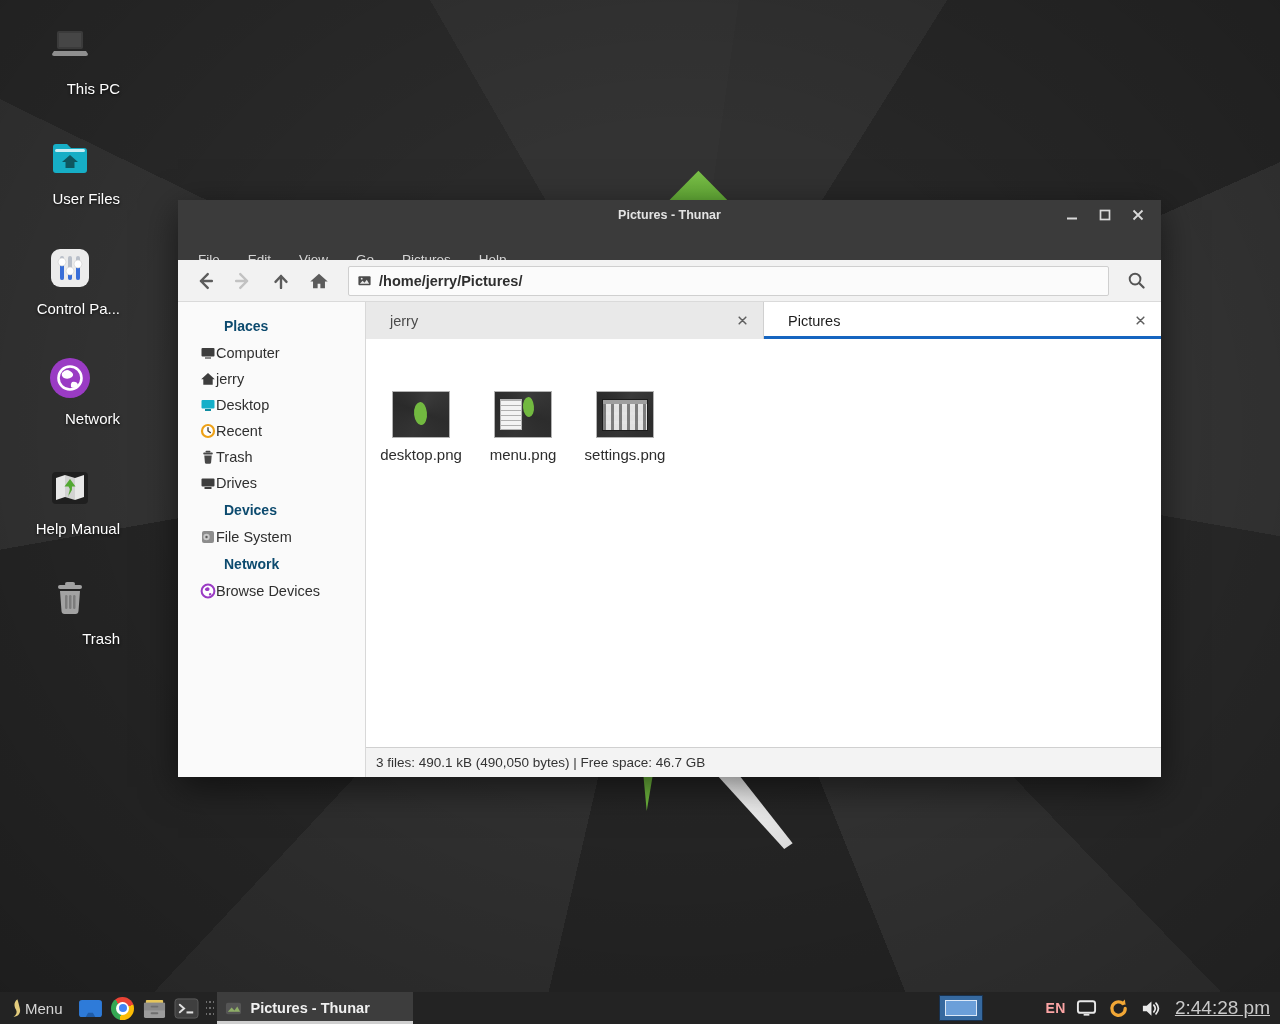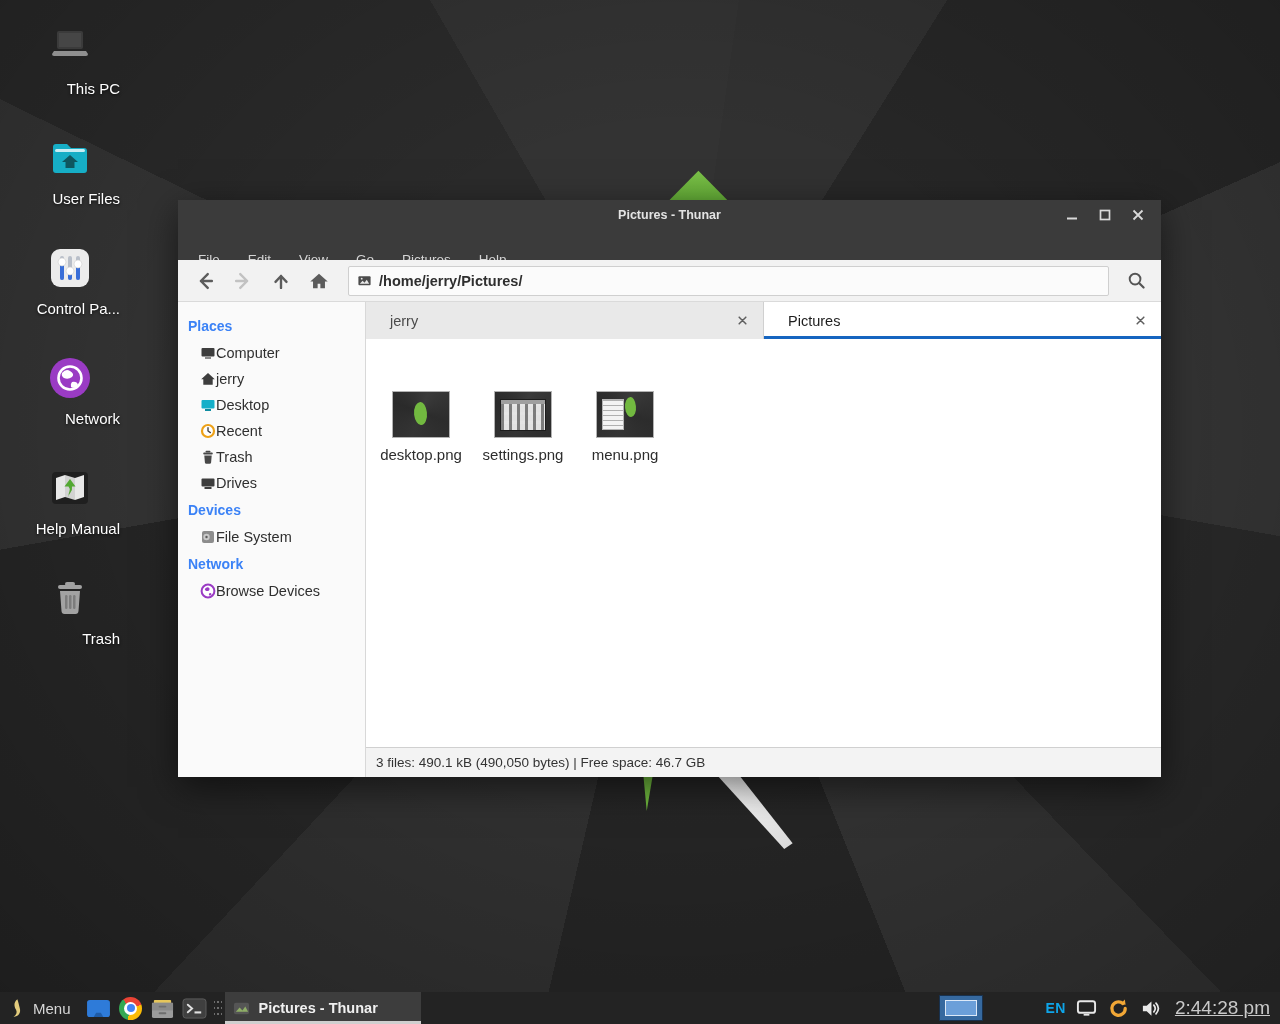--- a/index.html
+++ b/index.html
@@ -37,21 +37,21 @@
   .menubar span { padding:0 14px; font-size:13.5px; color:#d4d4d4; line-height:30px;margin-top:29px; }
   .toolbar { height:42px; background:#f2f2f2; border-bottom:1px solid #dadada; display:flex; align-items:center; padding:0 8px; flex:0 0 42px; }
   .navbtn { width:38px; height:32px; display:flex; align-items:center; justify-content:center; border-radius:3px; }
   .pathbar { flex:1; height:30px; margin:0 10px 0 10px; background:#fbfbfb; border:1px solid #cfcfcf; border-radius:2px;
     display:flex; align-items:center; padding:0 8px; gap:7px; }
   .pathbar .ptext { font-size:14.5px; color:#2f2f2f;font-weight:bold; }
   .searchbtn { width:34px; height:32px; display:flex; align-items:center; justify-content:center; }
 
   .body { flex:1; display:flex; min-height:0; }
   .sidebar { width:188px; background:#fafafa; border-right:1px solid #d8d8d8; padding-top:10px; overflow:hidden; }
-  .side-head { font-size:14px; font-weight:bold; color:#3b82f6; padding:6px 0 6px 10px; }
+  .side-head { font-size:14px; font-weight:bold; color:#0c4a6e; padding:6px 0 6px 10px;margin-left:36px; }
   .side-item { display:flex; align-items:center; gap:0; height:26px; padding-left:22px; font-size:14.5px; color:#2f2f2f; }
   .side-item .si { width:16px; height:16px; flex:0 0 16px; }
 
   .main { flex:1; display:flex; flex-direction:column; min-width:0; }
   .tabbar { height:37px; display:flex; background:#e2e2e2; flex:0 0 37px; }
   .tab { flex:1; display:flex; align-items:center; padding:0 12px 0 24px; font-size:14.5px; color:#4a4a4a; background:#e9e9e9; border-right:1px solid #d0d0d0; }
   .tab .tlabel { flex:1; text-align:left; }
   .tab.active { background:#ffffff; color:#1d1d1d; box-shadow:inset 0 -3px 0 #1665c0; border-right:none; }
   .tabclose { width:18px; height:18px; display:flex; align-items:center; justify-content:center; }
 
@@ -69,36 +69,36 @@
       repeating-linear-gradient(90deg, rgba(70,70,70,.65) 0 3px, transparent 3px 8px),
       repeating-linear-gradient(180deg, transparent 0 3px, rgba(230,230,230,.9) 3px 6px, transparent 6px 9px); }
   .thumb.settings .inner::before { content:""; position:absolute; left:0; right:0; top:0; height:4px; background:#9f9f9f; }
   .fname { margin-top:9px; font-size:15px; color:#2d2d2d; }
 
   .statusbar { height:30px; background:#f3f3f3; border-top:1px solid #d0d0d0; display:flex; align-items:center; padding-left:10px;
     font-size:13.5px; color:#333; flex:0 0 30px; }
 
   
   .panel { position:absolute; left:0; bottom:0; width:1280px; height:32px; background:#232323; display:flex; align-items:center; z-index:10; }
-  .menu-btn { display:flex; align-items:center; gap:8px; padding:0 12px 0 8px; height:32px; }
+  .menu-btn { display:flex; align-items:center; gap:0; padding:0 12px 0 8px; height:32px; }
   .menu-btn .mlabel { font-size:15px; color:#d6d6d6; }
   .launcher { width:32px; height:32px; display:flex; align-items:center; justify-content:center; }
   .chrome { position:relative; width:23px; height:23px; border-radius:50%;
     background:conic-gradient(from -40deg, #ea4335 0 110deg, #fbbc05 110deg 235deg, #34a853 235deg 360deg); }
   .chrome::before { content:""; position:absolute; inset:5px; border-radius:50%; background:#fff; }
   .chrome::after { content:""; position:absolute; inset:7.5px; border-radius:50%; background:#4285f4; }
   .panel-sep { width:8px; height:22px; margin:0 3px;
     background-image:radial-gradient(circle, #6d6d6d 1px, transparent 1.4px); background-size:4px 6px; background-position:center; }
   .task-btn { width:196px; height:32px; background:#3d3d3d; display:flex; align-items:center; gap:9px; padding:0 8px; position:relative; }
   .task-btn .tktext { font-size:14.5px; color:#f0f0f0; font-weight:bold; white-space:nowrap; overflow:hidden; }
   .task-btn .indic { position:absolute; left:0; right:0; bottom:0; height:3px; background:#cfcfcf; }
   .tray { margin-left:auto; display:flex; align-items:center; gap:10px; padding-right:10px; }
   .ws-switch { width:44px; height:26px; background:#36699f; border:1px solid #18314e; position:relative; margin-right:52px; }
   .ws-switch .win-rep { position:absolute; inset:4px 5px; background:#6b9fd9; border:1px solid #dce9f8; }
-  .kb-layout { font-size:14px; font-weight:bold; color:#0ea5e9; letter-spacing:.5px; }
+  .kb-layout { font-size:14px; font-weight:bold; color:#fca5a5; letter-spacing:.5px; }
   .clock { font-size:19px; color:#c9c9c9; padding-left:4px;text-decoration:underline; }
 </style>
 </head>
 <body>
 
 <div class="wallpaper"></div>
 <div class="wallpaper-vignette"></div>
 <div class="logo-tri-top"></div>
 <div class="logo-sliver-bottom"></div>
 <div class="white-blade"></div>
@@ -333,31 +333,31 @@
       </div>
 
       <div class="files">
         <div class="file-item">
           <div class="thumb desktop">
               <div class="gblob"></div>
             </div>
           <div class="fname">desktop.png</div>
         </div>
         <div class="file-item">
-          <div class="thumb settings">
-              <div class="inner"></div>
-            </div>
-          <div class="fname">settings.png</div>
-        </div>
-        <div class="file-item">
           <div class="thumb menu">
               <div class="panel"></div>
               <div class="gblob"></div>
             </div>
           <div class="fname">menu.png</div>
+        </div>
+        <div class="file-item">
+          <div class="thumb settings">
+              <div class="inner"></div>
+            </div>
+          <div class="fname">settings.png</div>
         </div>
       </div>
 
       <div class="statusbar">
         <span>3 files: 490.1 kB (490,050 bytes)  |  Free space: 46.7 GB</span>
       </div>
     </div>
   </div>
 </div>
 

